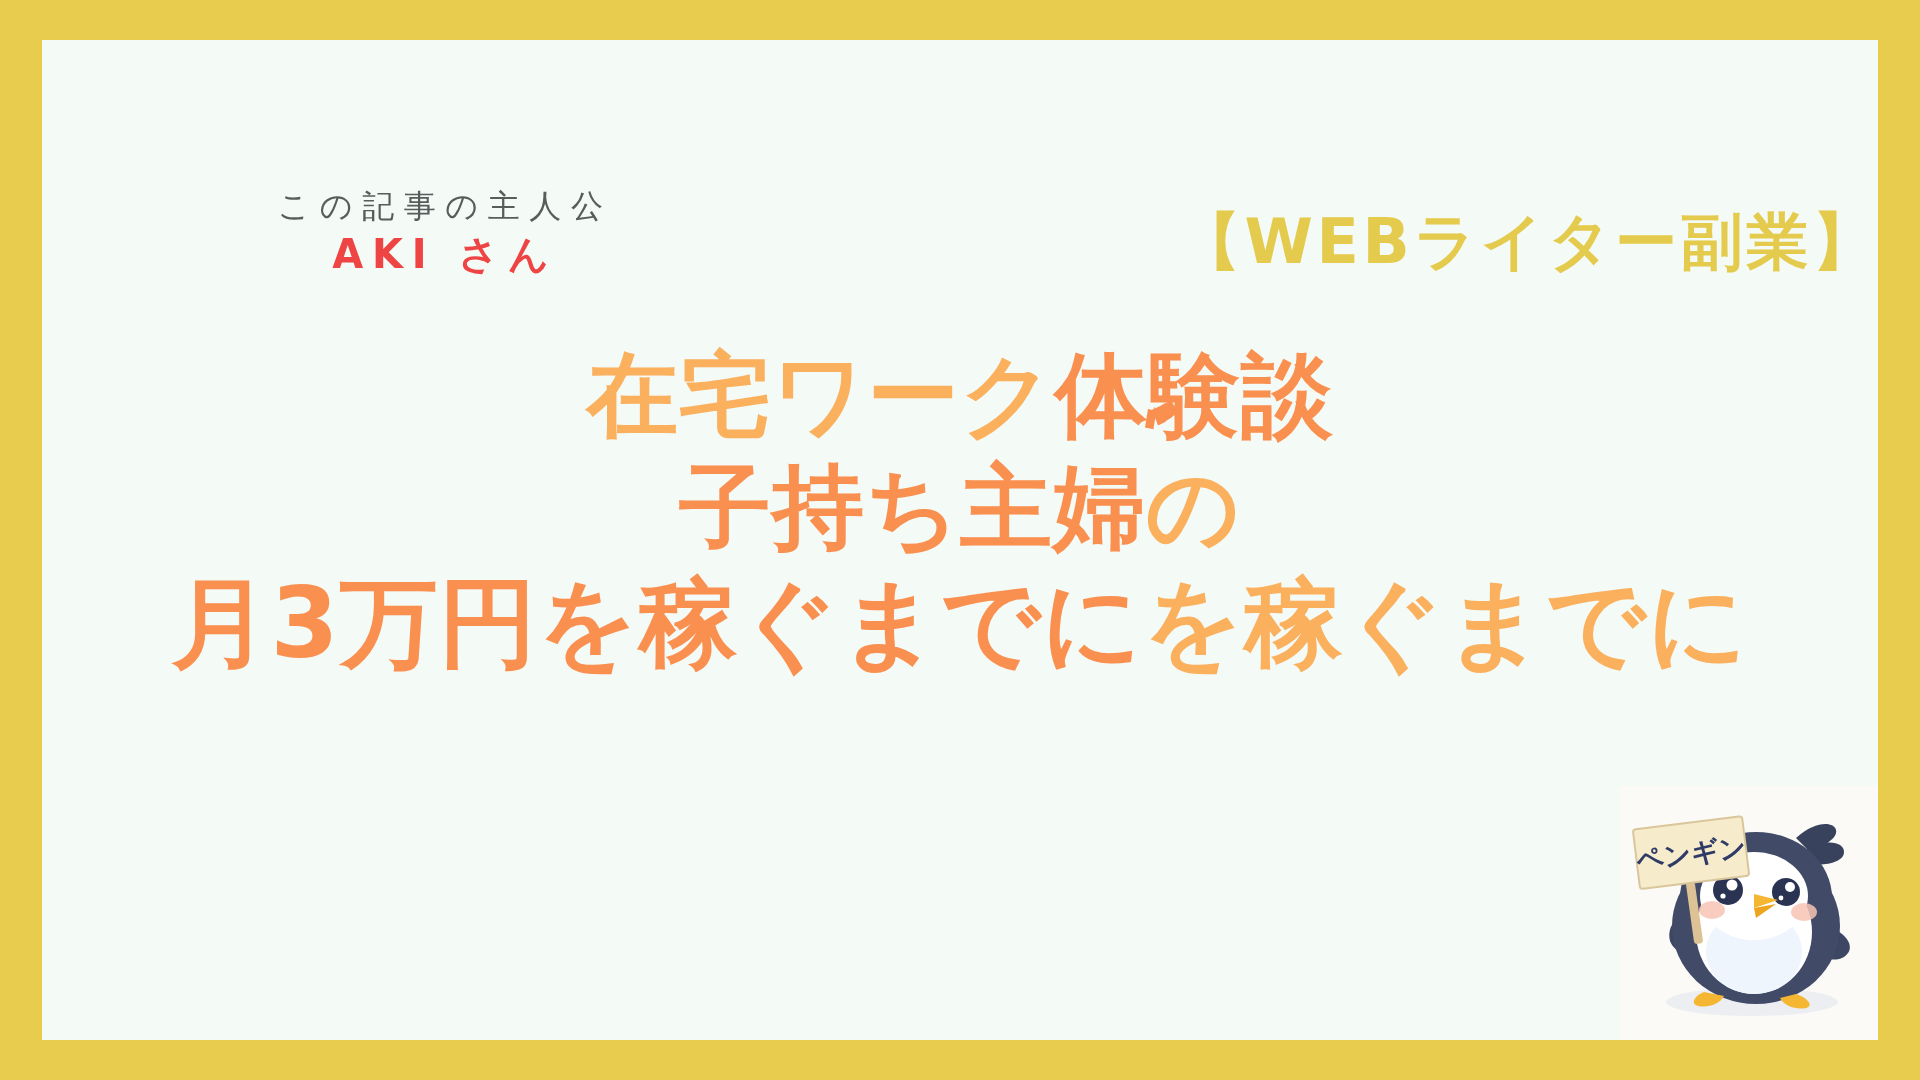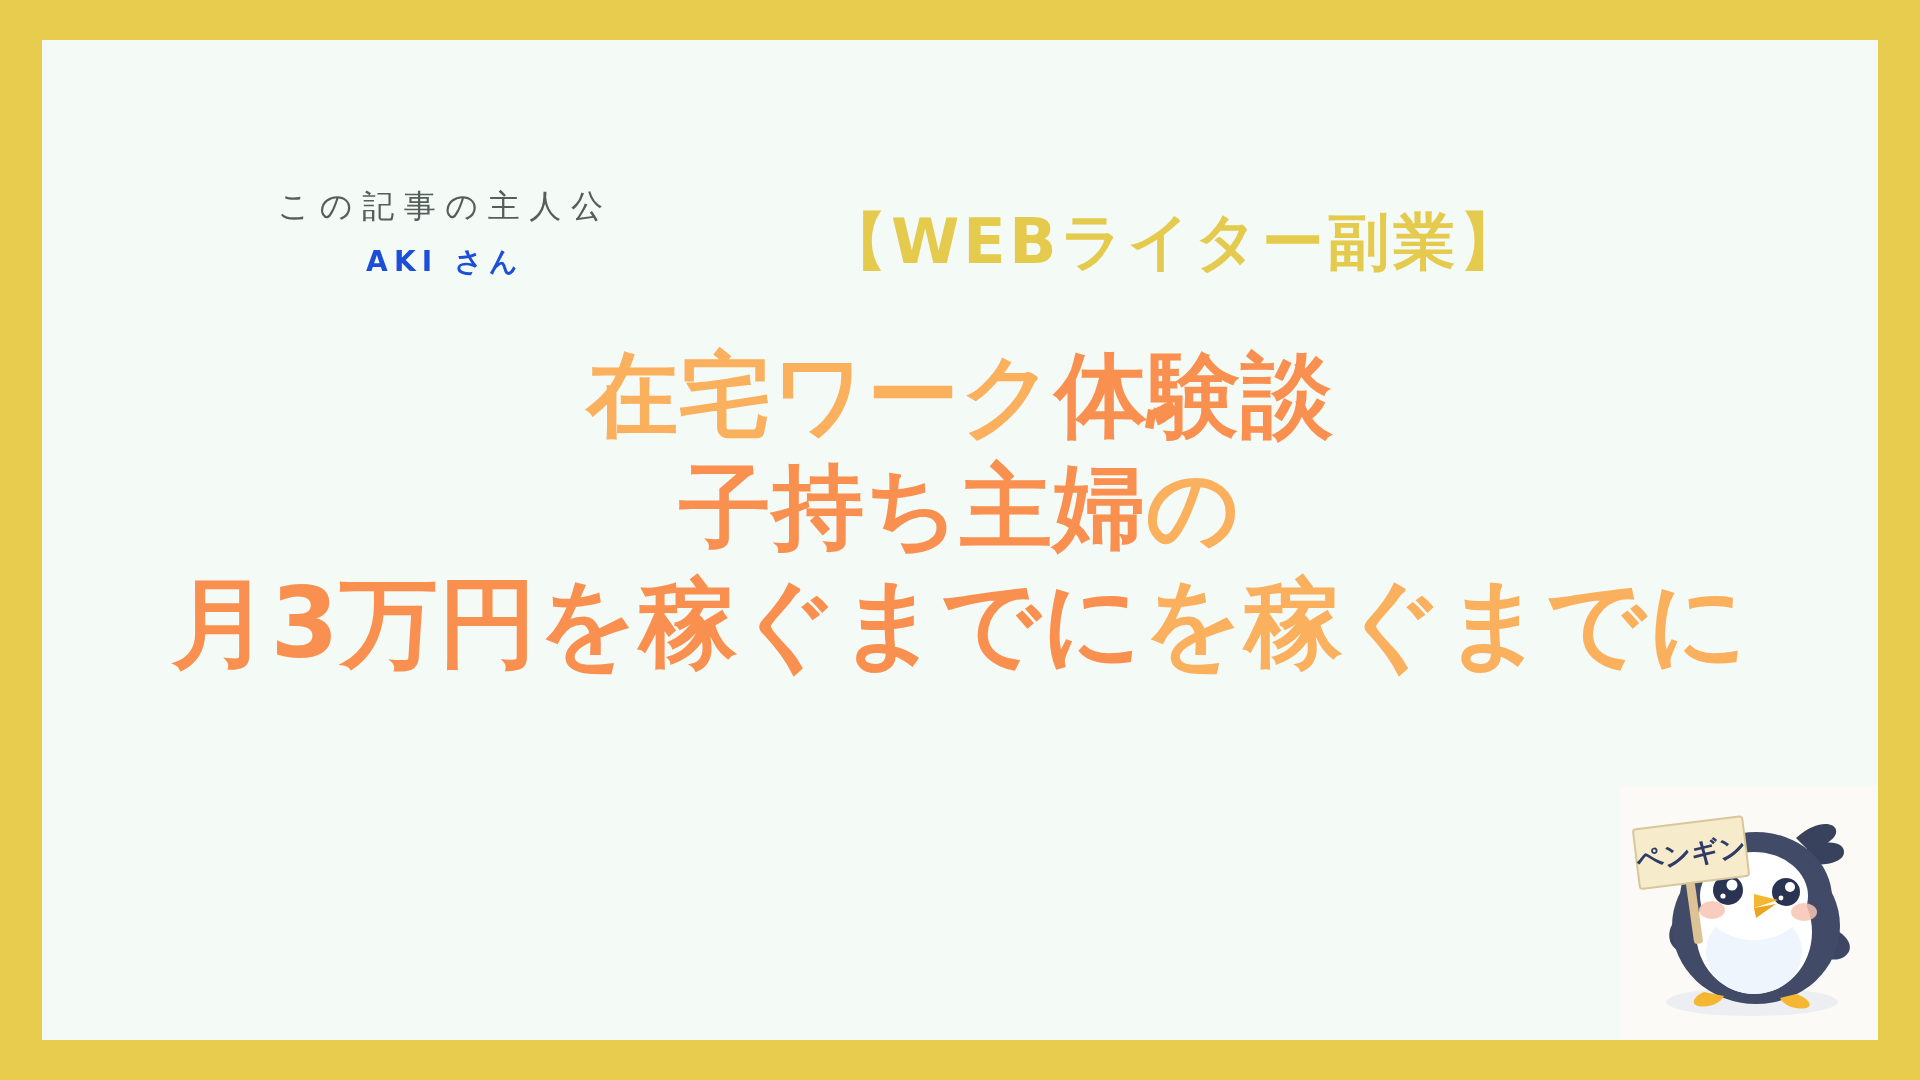--- a/index.html
+++ b/index.html
@@ -45,37 +45,37 @@
   }
   #subject-kicker {
     font-size: 32px;
     letter-spacing: 0.30em;
     color: #565E5B;
     font-weight: 400;
     line-height: 1.3;
     white-space: nowrap;
   }
   #subject-name {
-    margin-top: 16px;
-    font-size: 28px;
+    margin-top: 0;
+    font-size: 40px;
     letter-spacing: 0.22em;
-    color: #1d4ed8;
+    color: #ef4444;
     font-weight: 700;
     line-height: 1.3;
     white-space: nowrap;
   }
 
   
   #category-label {
     position: absolute;
     left: 0;
     right: 0;
     top: 168px;
     padding-left: 430px;
-    text-align: center;
+    text-align: right;
     font-size: 62px;
     font-weight: 700;
     letter-spacing: 0.06em;
     color: #E5CB4D;
     line-height: 1.1;
     white-space: nowrap;
   }
 
   
   #headline {

